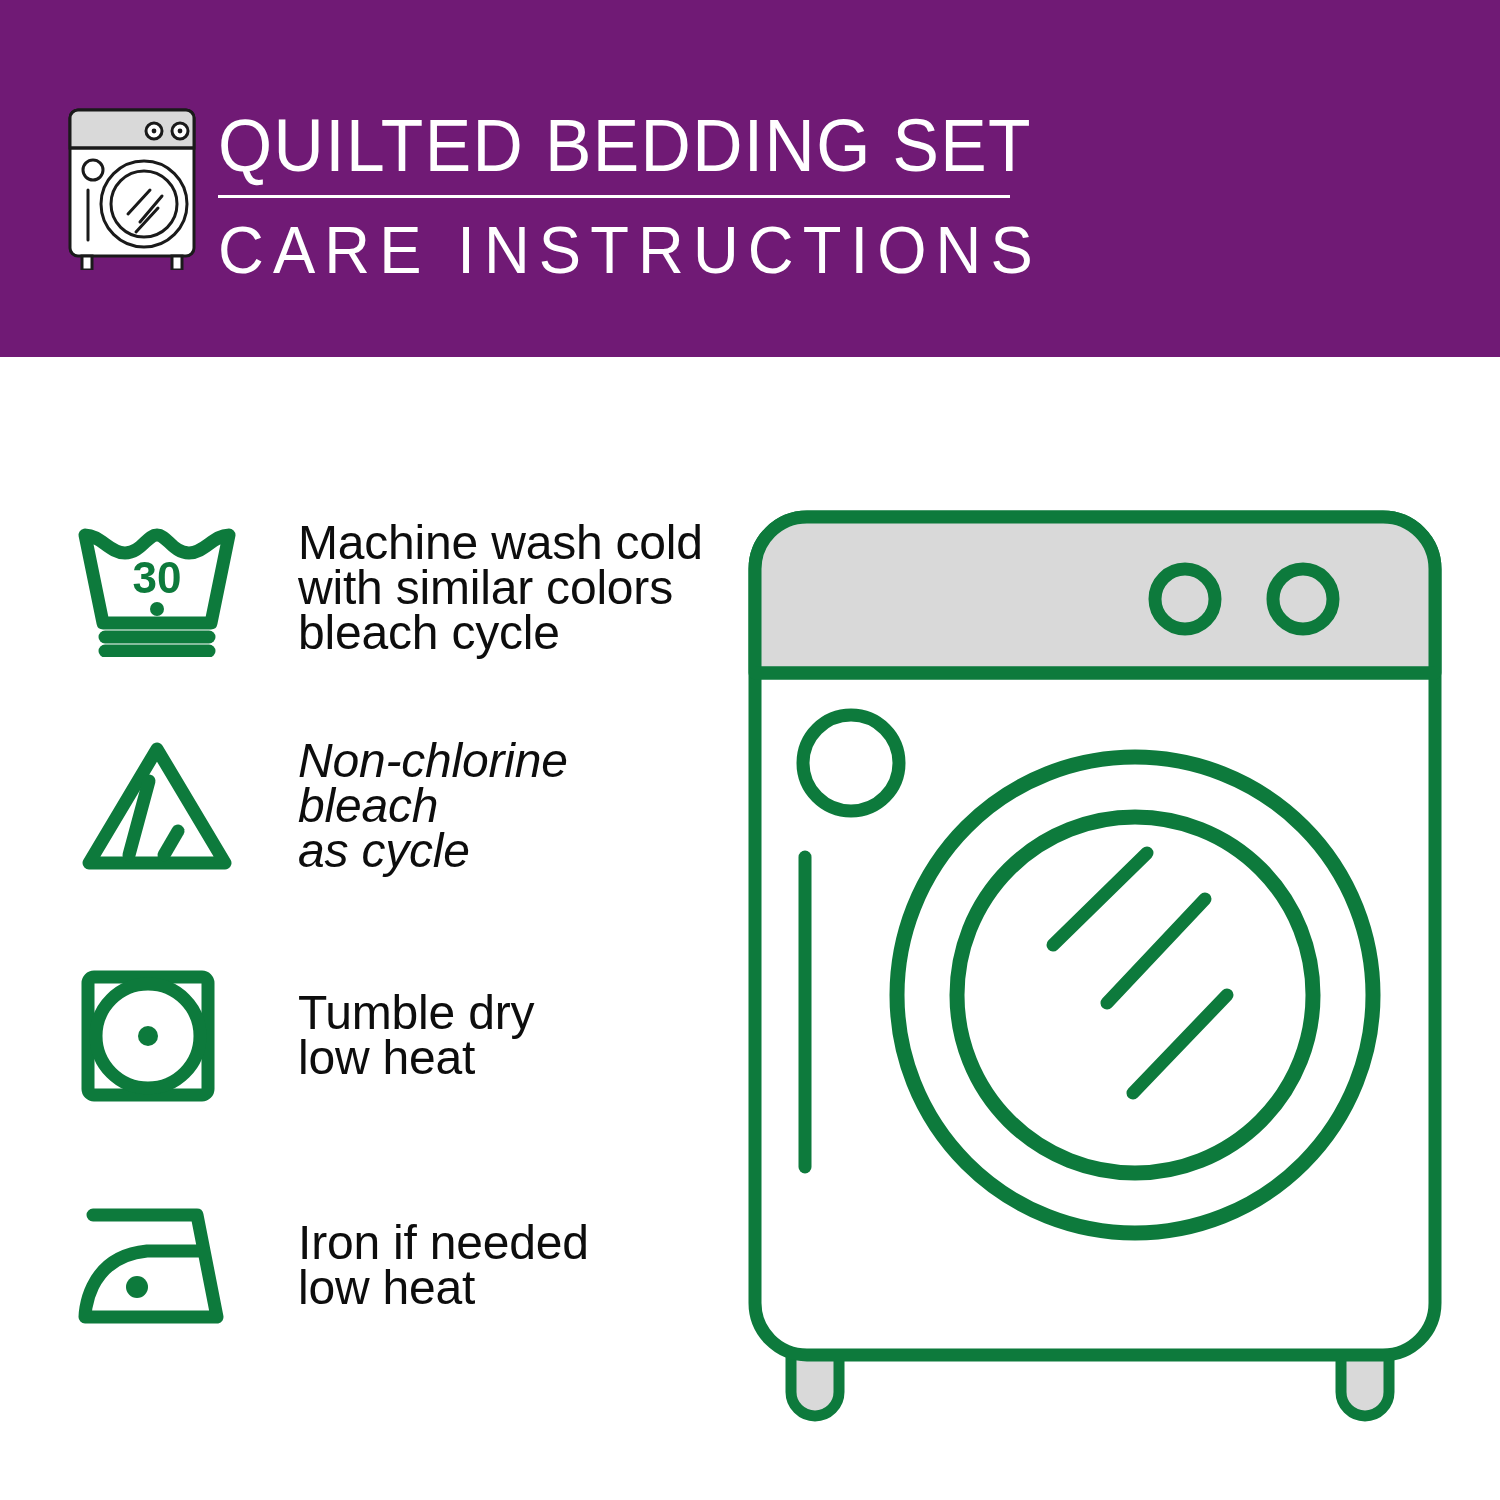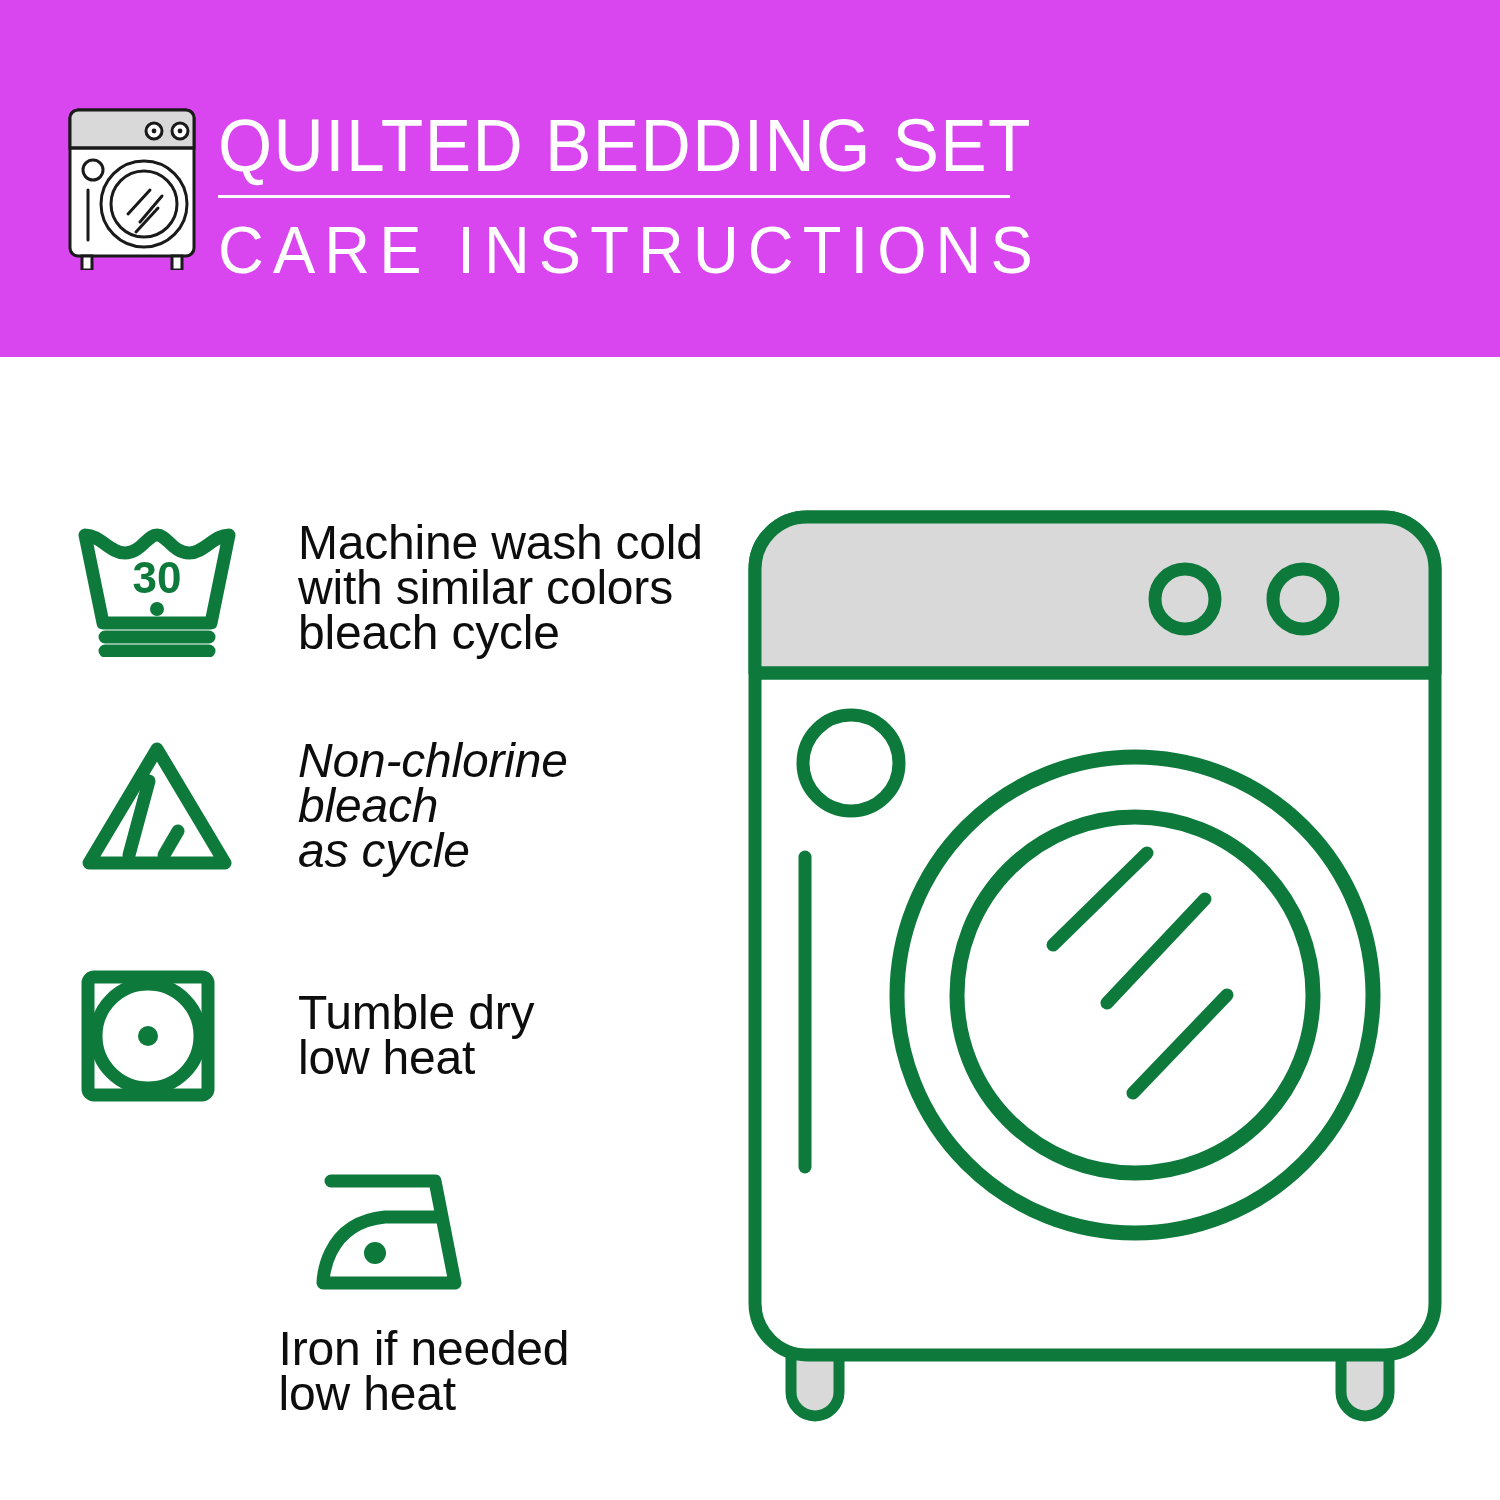--- a/index.html
+++ b/index.html
@@ -19,21 +19,21 @@
     background: #ffffff;
   }
 
   
   .header {
     position: absolute;
     left: 0;
     top: 0;
     width: 1500px;
     height: 357px;
-    background: #d946ef;
+    background: #701a75;
     text-align: right;
   }
 
   .header-logo {
     position: absolute;
     left: 62px;
     top: 104px;
     width: 140px;
     height: 166px;
   }
@@ -90,21 +90,21 @@
     position: absolute;
     left: 75px;
     width: 640px;
     display: flex;
     align-items: center;
   }
 
   .care-row[data-row="0"] { top: 160px; }
   .care-row[data-row="1"] { top: 378px; font-style: italic; }
   .care-row[data-row="2"] { top: 608px; }
-  .care-row[data-row="3"] { top: 804px; flex-direction: column; }
+  .care-row[data-row="3"] { top: 838px; }
 
   .care-symbol {
     width: 165px;
     height: 140px;
     flex: 0 0 165px;
     display: flex;
     align-items: flex-start;
     justify-content: flex-start;
   }
 

